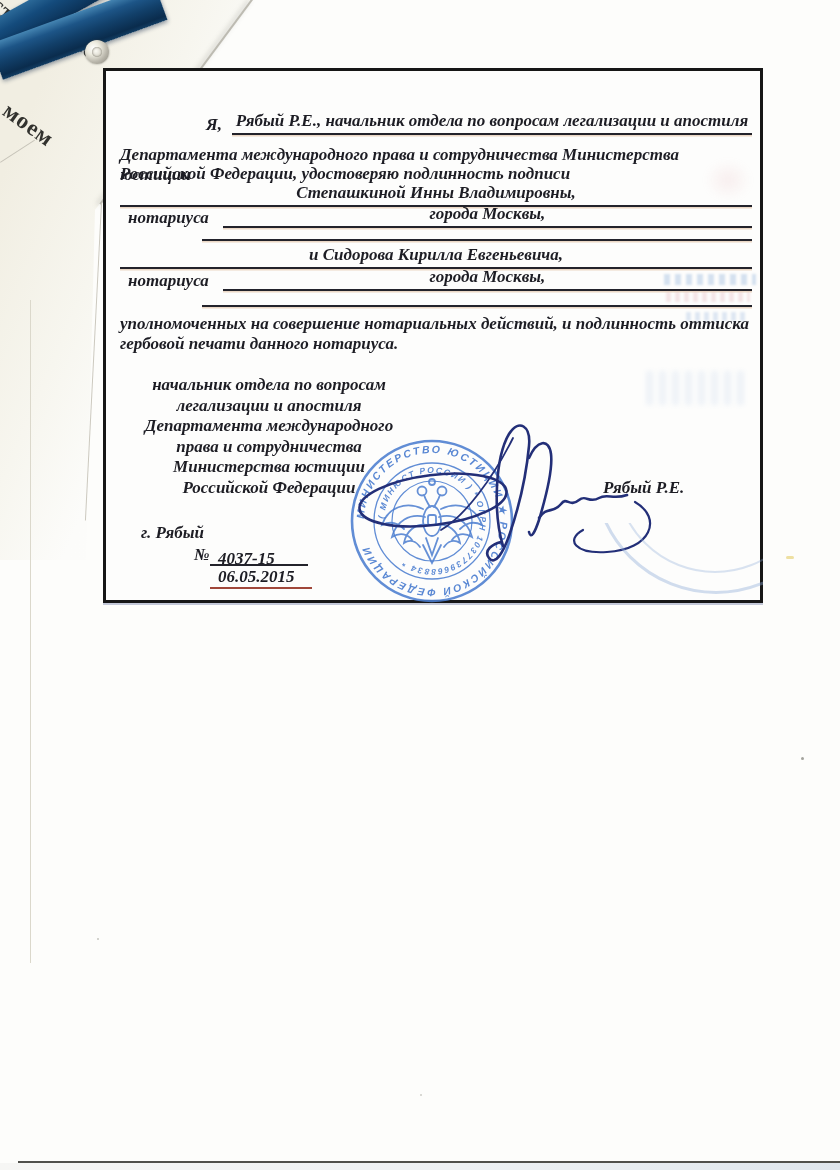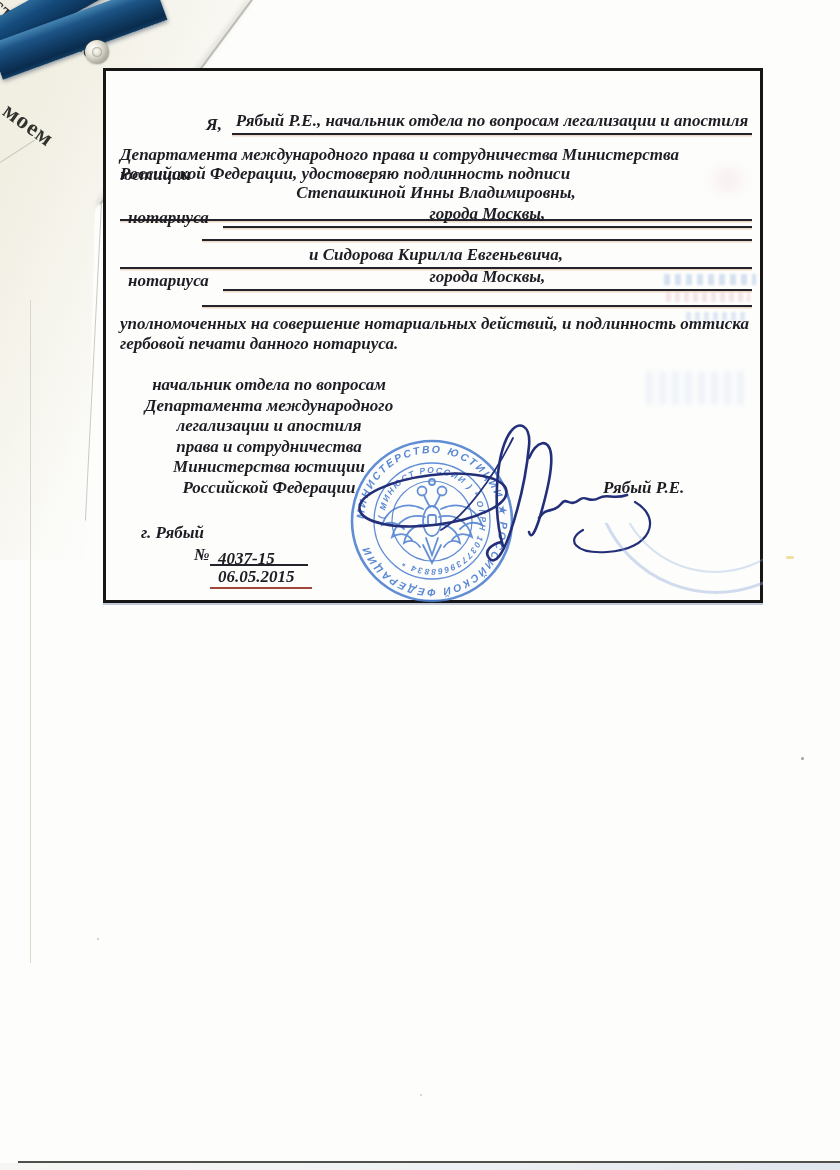--- a/index.html
+++ b/index.html
@@ -58,21 +58,21 @@
   .box-inner{position:absolute;inset:0;
     font-family:"Liberation Serif",serif;font-style:italic;font-weight:bold;
     font-size:17px;color:#1d1d24;}
   .row{position:absolute;left:14px;right:8px;}
   .ul{border-bottom:2px solid #23232b;box-shadow:0 1.5px 0 rgba(185,120,55,.28);}
   .r-intro{top:40px;display:flex;align-items:flex-end;}
   .r-intro .lbl{margin-left:86px;margin-right:10px;white-space:nowrap;}
   .r-intro .fill{flex:1;text-align:center;padding-bottom:2px;}
   .r-body1{top:74px;}
   .r-body2{top:93px;}
-  .r-name1{top:112px;text-align:center;padding-bottom:16px;}
+  .r-name1{top:112px;text-align:center;padding-bottom:2px;}
   .r-not1{top:133px;display:flex;align-items:flex-end;}
   .r-not2{top:196px;display:flex;align-items:flex-end;}
   .r-not1 .lbl,.r-not2 .lbl{margin-left:8px;margin-right:14px;white-space:nowrap;}
   .r-not1 .fill,.r-not2 .fill{flex:1;text-align:center;padding-bottom:2px;}
   .r-blank1{top:168px;left:96px;height:0;}
   .r-blank2{top:234px;left:96px;height:0;}
   .r-name2{top:174px;text-align:center;padding-bottom:2px;}
   .r-closing{top:243px;line-height:19.5px;font-style:italic;}
   .title-block{position:absolute;left:27px;top:304px;width:272px;text-align:center;line-height:20.5px;}
   .sig-name{position:absolute;left:497px;top:407px;white-space:nowrap;}
@@ -162,22 +162,22 @@
         <span class="lbl">нотариуса</span>
         <span class="fill ul">города Москвы,</span>
       </div>
 
       <div class="row r-blank2 ul"></div>
 
       <div class="row r-closing">уполномоченных на совершение нотариальных действий, и подлинность оттиска гербовой печати данного нотариуса.</div>
 
       <div class="title-block">
         <div>начальник отдела по вопросам</div>
+        <div>легализации и апостиля</div>
         <div>Департамента международного</div>
-        <div>легализации и апостиля</div>
         <div>права и сотрудничества</div>
         <div>Министерства юстиции</div>
         <div>Российской Федерации</div>
       </div>
 
       <svg class="seal" viewBox="0 0 168 168">
         <g fill="none" stroke="#4c7ed0" opacity="0.88">
           <circle cx="84" cy="84" r="80" stroke-width="2.6"></circle>
           <circle cx="84" cy="84" r="58" stroke-width="1.3"></circle>
           <circle cx="84" cy="84" r="40" stroke-width="1.2"></circle>

